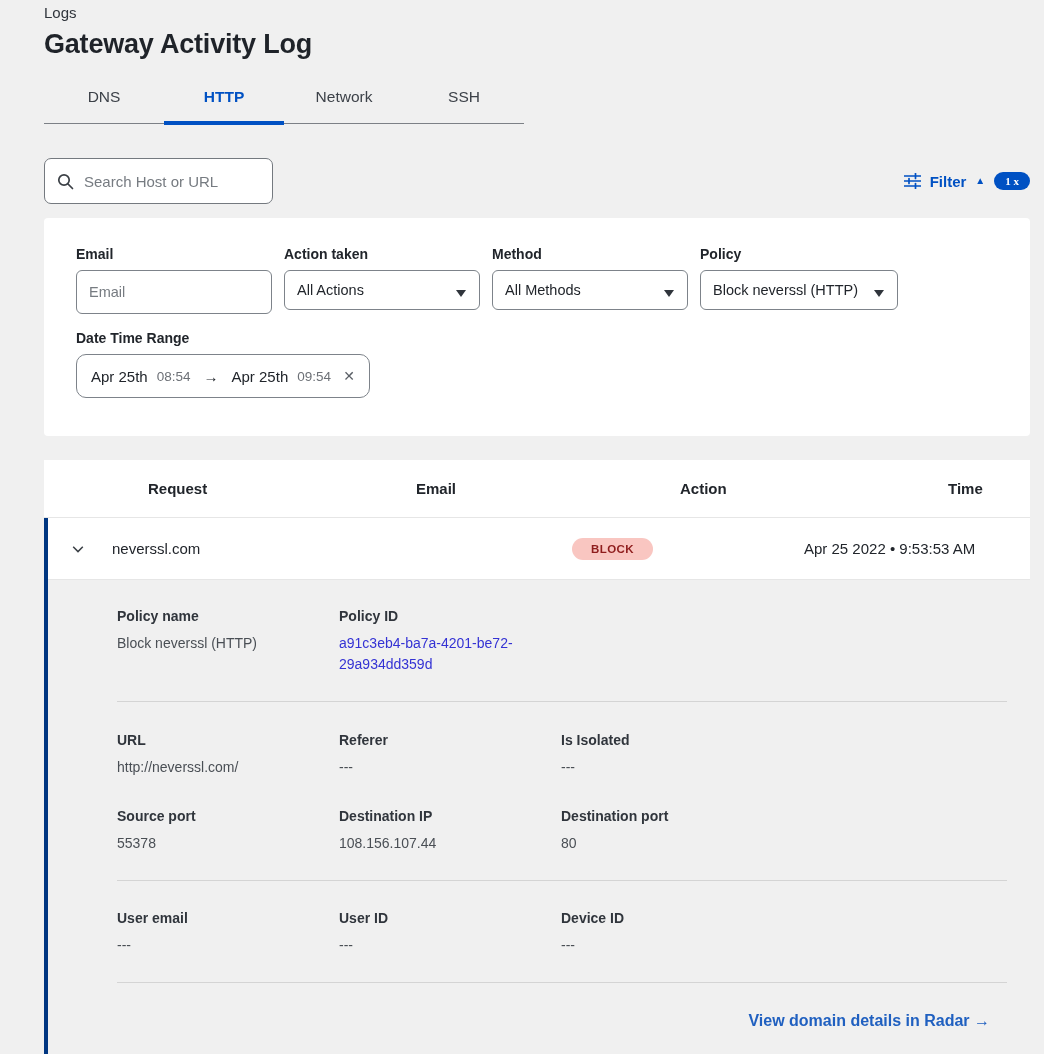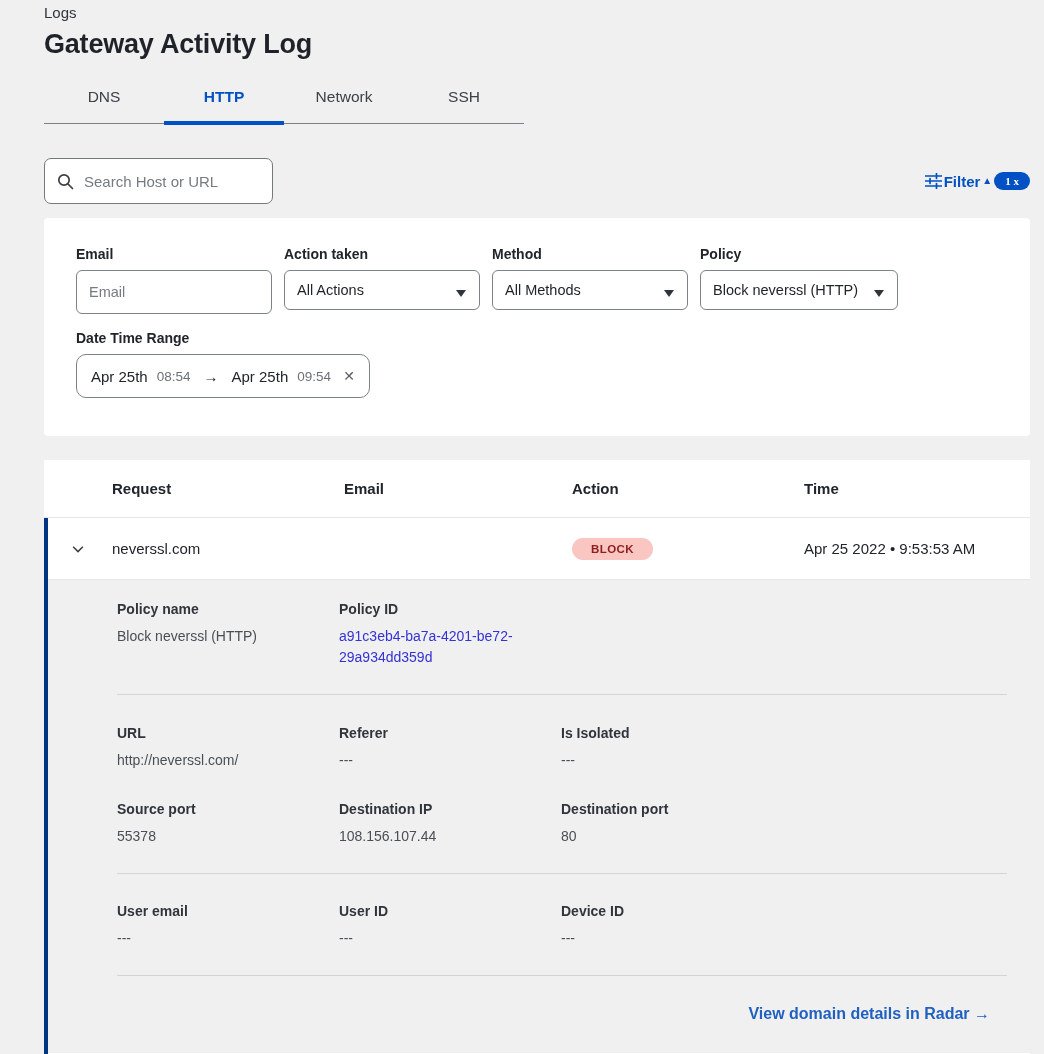--- a/index.html
+++ b/index.html
@@ -19,21 +19,21 @@
   .tabs { display: flex; width: 480px; margin-top: 22px; border-bottom: 1px solid #7c8086; }
   .tab { width: 120px; text-align: center; padding: 6px 0 17px; font-size: 15.5px; color: #3c4148; cursor: pointer; position: relative; }
   .tab.active { color: #0051c3; font-weight: 700; }
   .tab.active::after { content: ""; position: absolute; left: 0; right: 0; bottom: -2px; height: 4px; background: #0051c3; }
 
   
   .toolbar { display: flex; justify-content: space-between; align-items: center; margin-top: 34px; }
   .search-box { display: flex; align-items: center; width: 229px; height: 46px; background: #fff; border: 1px solid #74797f; border-radius: 7px; padding: 0 12px; gap: 10px; }
   .search-box input { border: none; outline: none; font-size: 15px; color: #21252b; width: 100%; font-family: "Liberation Sans", sans-serif; }
   .search-box input::placeholder { color: #767b81; }
-  .filter-group { display: flex; align-items: center; gap: 2px; }
+  .filter-group { display: flex; align-items: center; gap: 9px; }
   .filter-label { color: #0051c3; font-weight: 700; font-size: 15px; cursor: pointer; }
   .caret-up { color: #0051c3; font-size: 10px; line-height: 1; }
   .filter-badge { background: #0051c3; color: #fff; font-size: 11px; font-weight: 700; border-radius: 10px; padding: 3px 11px; font-family: Liberation Serif, serif; }
 
   
   .filter-panel { background: #fff; border-radius: 4px; margin-top: 14px; padding: 28px 32px 38px; }
   .filter-row { display: flex; gap: 12px; }
   .field { width: 196px; }
   .field-label { font-size: 14px; font-weight: 700; color: #21252b; margin-bottom: 8px; }
   .text-input { width: 100%; height: 44px; border: 1px solid #7d838a; border-radius: 6px; padding: 0 12px; font-size: 14.5px; font-family: "Liberation Sans", sans-serif; color: #21252b; background: #fff; }
@@ -43,32 +43,32 @@
   .date-section { margin-top: 16px; }
   .date-field { display: flex; align-items: center; width: 294px; height: 44px; border: 1px solid #7d838a; border-radius: 10px; padding: 0 14px; background: #fff; }
   .date-main { font-size: 15px; color: #21252b; }
   .date-time { font-size: 13.5px; color: #6d7177; margin-left: 9px; }
   .date-arrow { font-size: 15px; color: #21252b; margin: 0 13px; }
   .date-clear { margin-left: auto; color: #5a5f66; font-size: 14px; cursor: pointer; }
 
   
   .table-card { background: #fff; margin-top: 24px; position: relative; min-height: 608px; }
   .grid-row { display: grid; grid-template-columns: 68px 232px 228px 232px 1fr; align-items: center; }
-  .thead { height: 58px; border-bottom: 1px solid #e6e6e6; font-weight: 700; font-size: 15px; color: #21252b; }
+  .thead { height: 58px; border-bottom: 1px solid #e6e6e6; font-weight: 700; font-size: 15px; color: #21252b; gap: 36px; }
   .trow { height: 62px; border-bottom: 1px solid #e6e6e6; font-size: 15px; }
   .blue-bar { position: absolute; left: 0; top: 58px; bottom: 0; width: 4px; background: #003681; }
   .chev-cell { display: flex; justify-content: center; cursor: pointer; }
   .badge-block { display: inline-block; background: #f9c6c1; color: #8f1d1d; font-size: 11.5px; font-weight: 700; letter-spacing: 0.4px; border-radius: 13px; padding: 5px 19px; }
 
   
   .detail { background: #f0f0f0; font-size: 14px; }
   .detail-grid { display: grid; grid-template-columns: repeat(4, 222px); padding-left: 73px; padding-right: 23px; }
   .dlabel { font-weight: 700; color: #30353c; line-height: 16px; }
   .dvalue { color: #4a4f55; margin-top: 9px; line-height: 21px; }
-  .sec-a { padding-top: 21px; padding-bottom: 26px; }
+  .sec-a { padding-top: 28px; padding-bottom: 26px; }
   .sec-b { padding-top: 30px; padding-bottom: 26px; }
   .sec-b .row-gap { margin-top: 30px; }
   .sec-c { padding-top: 29px; padding-bottom: 26px; }
   .divider { border-top: 1px solid #d4d4d4; margin: 0 23px 0 73px; }
   .link-indigo { color: #3432d4; text-decoration: none; display: inline-block; max-width: 190px; cursor: pointer; }
   .radar-row { padding: 29px 40px 30px 0; text-align: right; }
   .radar-link { color: #2060c0; font-size: 16px; text-decoration: none; cursor: pointer; font-weight: bold; }
 </style>
 </head>
 <body>

